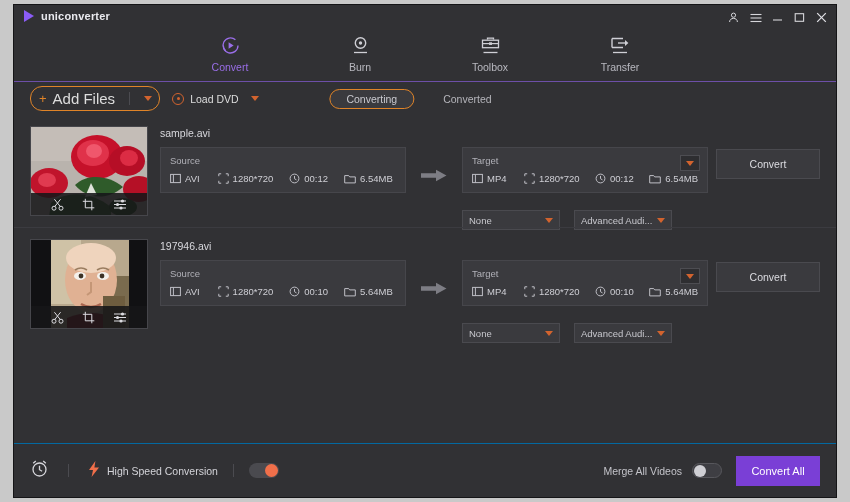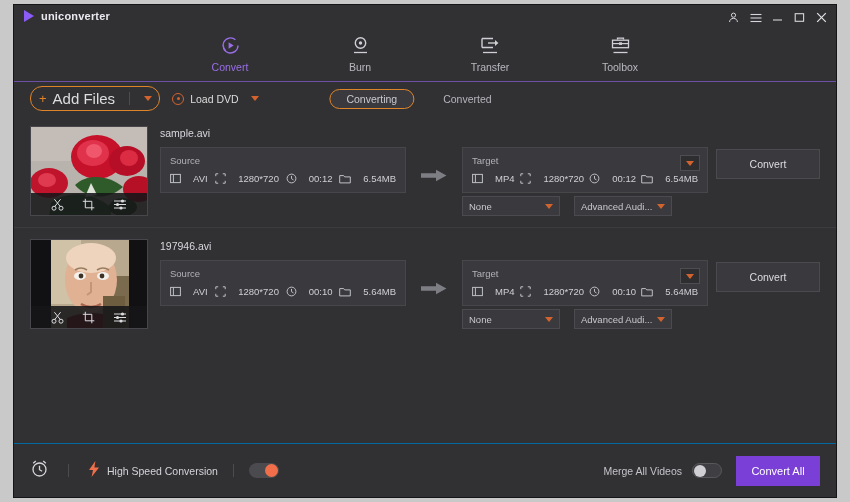--- a/index.html
+++ b/index.html
@@ -134,32 +134,32 @@
   .rowmain { flex: 1 1 auto; padding-left: 12px; }
   .fname { color: #d8d8dd; font-size: 10.5px; margin: 1px 0 8px 0; }
   .panels { display: flex; align-items: flex-start; }
 
   .infobox {
     background: #3a3a3e; border: 1px solid #46464b;
     width: 246px; padding: 7px 9px 8px 9px; position: relative;
   }
   .infobox .hdr { color: #b1b1b8; font-size: 9.5px; margin-bottom: 7px; }
   .infoline { display: flex; align-items: center; gap: 0; }
-  .chip { display: flex; gap: 12px; }
+  .chip { display: flex; gap: 4px; }
   .chip .t { color: #cfcfd5; font-size: 9.5px; white-space: nowrap; }
   .sp1 { width: 18px; } .sp2 { width: 16px; }
   .tgt-caret {
     position: absolute; right: 7px; top: 7px;
     width: 20px; height: 16px; background: #2e2e31; border: 1px solid #4d4d52;
     display: flex; align-items: center; justify-content: center; cursor: pointer;
   }
 
   .arrow-gap { width: 56px; display: flex; align-items: center; justify-content: center; padding-top: 22px; }
 
-  .subrow { display: flex; gap: 14px; margin-top: 3px; }
+  .subrow { display: flex; gap: 14px; margin-top: 17px; }
   .subsel {
     background: #3a3a3e; border: 1px solid #4a4a4f;
     width: 98px; height: 20px; display: flex; align-items: center;
     justify-content: space-between; padding: 0 6px; cursor: pointer;
   }
   .subsel .v { color: #c8c8ce; font-size: 9.5px; white-space: nowrap; overflow: hidden; }
 
   .btn-convert {
     position: absolute; right: 16px; top: 34px;
     width: 104px; height: 30px; background: #3a3a3e; border: 1px solid #4a4a4f;
@@ -258,44 +258,44 @@
     </div>
     <div class="nav-item">
       <span class="nav-icon">
         <svg width="21" height="21" viewBox="0 0 21 21">
           <circle cx="10.5" cy="8" r="5.2" fill="none" stroke="#cfcfd5" stroke-width="1.4"></circle>
           <circle cx="10.5" cy="8" r="1.7" fill="#cfcfd5"></circle>
           <line x1="4" y1="17.5" x2="17" y2="17.5" stroke="#cfcfd5" stroke-width="1.3"></line>
         </svg>
       </span>
       <span class="nav-label">Burn</span>
+    </div>
+    <div class="nav-item">
+      <span class="nav-icon">
+        <svg width="23" height="21" viewBox="0 0 23 21">
+          <path d="M8.5 4.5V3.2h6v1.3" fill="none" stroke="#cfcfd5" stroke-width="1.3"></path>
+          <rect x="3.5" y="5.2" width="16" height="7.5" fill="none" stroke="#cfcfd5" stroke-width="1.3"></rect>
+          <line x1="3.5" y1="8.6" x2="19.5" y2="8.6" stroke="#cfcfd5" stroke-width="1.2"></line>
+          <rect x="10" y="7.3" width="3" height="2.6" fill="#cfcfd5"></rect>
+          <line x1="4.5" y1="17.5" x2="18.5" y2="17.5" stroke="#cfcfd5" stroke-width="1.3"></line>
+        </svg>
+      </span>
+      <span class="nav-label">Toolbox</span>
     </div>
     <div class="nav-item">
       <span class="nav-icon">
         <svg width="23" height="21" viewBox="0 0 23 21">
           <path d="M3 3.5v9" stroke="#cfcfd5" stroke-width="1.4" fill="none"></path>
           <path d="M3 3.5h11M3 12.5h11" stroke="#cfcfd5" stroke-width="1.4" fill="none"></path>
           <line x1="9" y1="8" x2="18" y2="8" stroke="#cfcfd5" stroke-width="1.4"></line>
           <path d="M16 5l3.4 3-3.4 3z" fill="#cfcfd5"></path>
           <line x1="4" y1="17.5" x2="18" y2="17.5" stroke="#cfcfd5" stroke-width="1.3"></line>
         </svg>
       </span>
       <span class="nav-label">Transfer</span>
-    </div>
-    <div class="nav-item">
-      <span class="nav-icon">
-        <svg width="23" height="21" viewBox="0 0 23 21">
-          <path d="M8.5 4.5V3.2h6v1.3" fill="none" stroke="#cfcfd5" stroke-width="1.3"></path>
-          <rect x="3.5" y="5.2" width="16" height="7.5" fill="none" stroke="#cfcfd5" stroke-width="1.3"></rect>
-          <line x1="3.5" y1="8.6" x2="19.5" y2="8.6" stroke="#cfcfd5" stroke-width="1.2"></line>
-          <rect x="10" y="7.3" width="3" height="2.6" fill="#cfcfd5"></rect>
-          <line x1="4.5" y1="17.5" x2="18.5" y2="17.5" stroke="#cfcfd5" stroke-width="1.3"></line>
-        </svg>
-      </span>
-      <span class="nav-label">Toolbox</span>
     </div>
   </div>
 
   <div class="toolbar">
     <div class="btn-addfiles">
       <span class="plus">+</span>
       <span class="lbl">Add Files</span>
       <span class="divline"></span>
       <span class="caret-orange"></span>
     </div>

